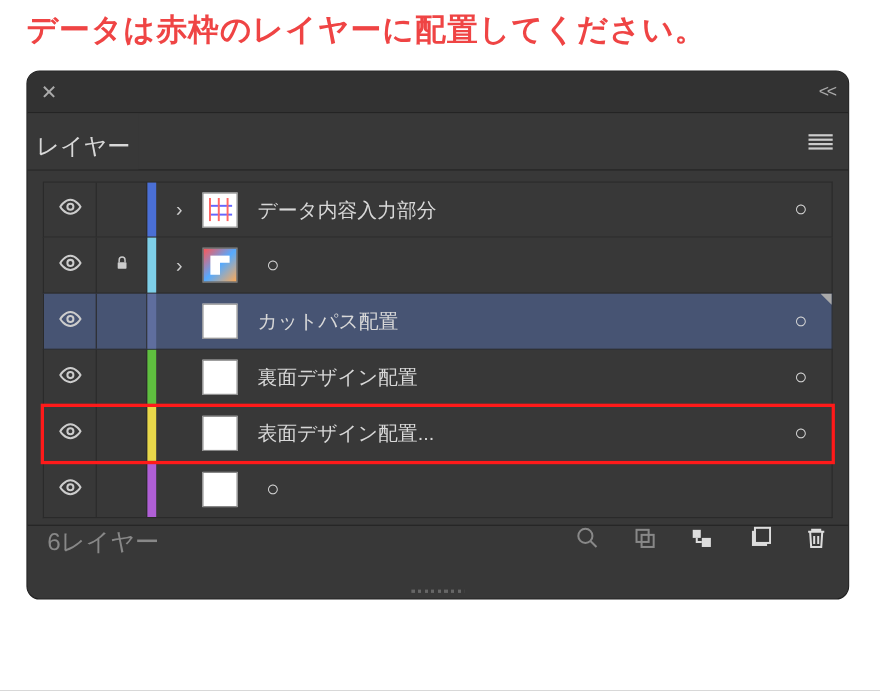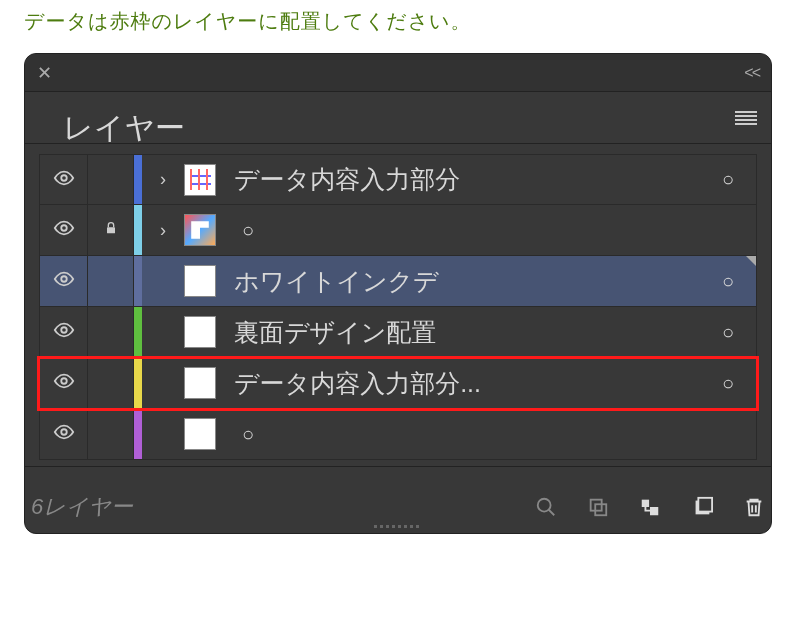--- a/index.html
+++ b/index.html
@@ -3,23 +3,23 @@
   <meta charset="utf-8">
   <style>
     * { margin: 0; padding: 0; box-sizing: border-box; }
     body {
       background: #ffffff;
       font-family: -apple-system, "Hiragino Kaku Gothic ProN", sans-serif;
       width: 800px;
       height: 628px;
     }
     .instruction {
-      color: #4d7c0f;
-      font-size: 20px;
-      font-weight: normal;
+      color: #ef4444;
+      font-size: 28px;
+      font-weight: bold;
       padding: 8px 24px 18px 24px;
       letter-spacing: 1px;
     }
     .panel {
       margin: 0 24px;
       background: #383838;
       border-radius: 12px;
       overflow: hidden;
       border: 1px solid #222;
       width: 748px;
@@ -44,23 +44,23 @@
       letter-spacing: -2px;
     }
     .tabs {
       display: flex;
       align-items: stretch;
       background: #383838;
       border-bottom: 1px solid #222;
       height: 52px;
     }
     .tab {
-      padding: 14px 38px;
+      padding: 14px 8px;
       color: #d8d8d8;
-      font-size: 30px;
+      font-size: 21px;
       border-top: 2px solid transparent;
       background: #383838;
     }
     .tab.active {
       background: #383838;
     }
     .tabs-right {
       margin-left: auto;
       display: flex;
       align-items: center;
@@ -169,40 +169,39 @@
       content:"";
       position:absolute;
       inset:4px;
       background:#fff;
       clip-path: polygon(10% 10%,90% 10%,90% 40%,50% 40%,50% 90%,10% 90%);
     }
     .name-col {
       flex: 1;
       padding-left: 14px;
       color: #d8d8d8;
-      font-size: 25px;
+      font-size: 18px;
       white-space: nowrap;
       overflow: hidden;
     }
     .target-col {
       width: 56px;
       display: flex;
       align-items: center;
       justify-content: center;
       color: #d8d8d8;
       font-size: 20px;
     }
     .panel-footer {
       display: flex;
-      align-items: flex-end;
+      align-items: flex-start;
       height: 56px;
-      padding: 0 6px;
+      padding: 0 18px;
       border-top: 1px solid #222;
       background: #383838;
-      font-style: italic;
     }
     .footer-count {
       color: #888;
       font-size: 22px;
     }
     .footer-icons {
       margin-left: auto;
       display: flex;
       gap: 30px;
       align-items: center;
@@ -285,21 +284,21 @@
               <path d="M2 12s4-7 10-7 10 7 10 7-4 7-10 7-10-7-10-7z"></path>
               <circle cx="12" cy="12" r="3"></circle>
             </svg></span>
         </div>
         <div class="lock-col"></div>
         <div class="color-col" style="background:#5f6e9e"></div>
         <div class="expand-col"></div>
         <div class="thumb-col">
           <div class="thumb blank"></div>
         </div>
-        <div class="name-col">ホワイトインクデ</div>
+        <div class="name-col">カットパス配置</div>
         <div class="target-col">○</div>
       </div>
       <div class="layer-row">
         <div class="vis-col">
           <span class="eye-icon"><svg viewBox="0 0 24 24" fill="none" stroke="#ccc" stroke-width="2">
               <path d="M2 12s4-7 10-7 10 7 10 7-4 7-10 7-10-7-10-7z"></path>
               <circle cx="12" cy="12" r="3"></circle>
             </svg></span>
         </div>
         <div class="lock-col"></div>
@@ -317,21 +316,21 @@
               <path d="M2 12s4-7 10-7 10 7 10 7-4 7-10 7-10-7-10-7z"></path>
               <circle cx="12" cy="12" r="3"></circle>
             </svg></span>
         </div>
         <div class="lock-col"></div>
         <div class="color-col" style="background:#e8d84a"></div>
         <div class="expand-col"></div>
         <div class="thumb-col">
           <div class="thumb blank"></div>
         </div>
-        <div class="name-col">データ内容入力部分...</div>
+        <div class="name-col">表面デザイン配置...</div>
         <div class="target-col">○</div>
       </div>
       <div class="layer-row">
         <div class="vis-col">
           <span class="eye-icon"><svg viewBox="0 0 24 24" fill="none" stroke="#ccc" stroke-width="2">
               <path d="M2 12s4-7 10-7 10 7 10 7-4 7-10 7-10-7-10-7z"></path>
               <circle cx="12" cy="12" r="3"></circle>
             </svg></span>
         </div>
         <div class="lock-col"></div>

